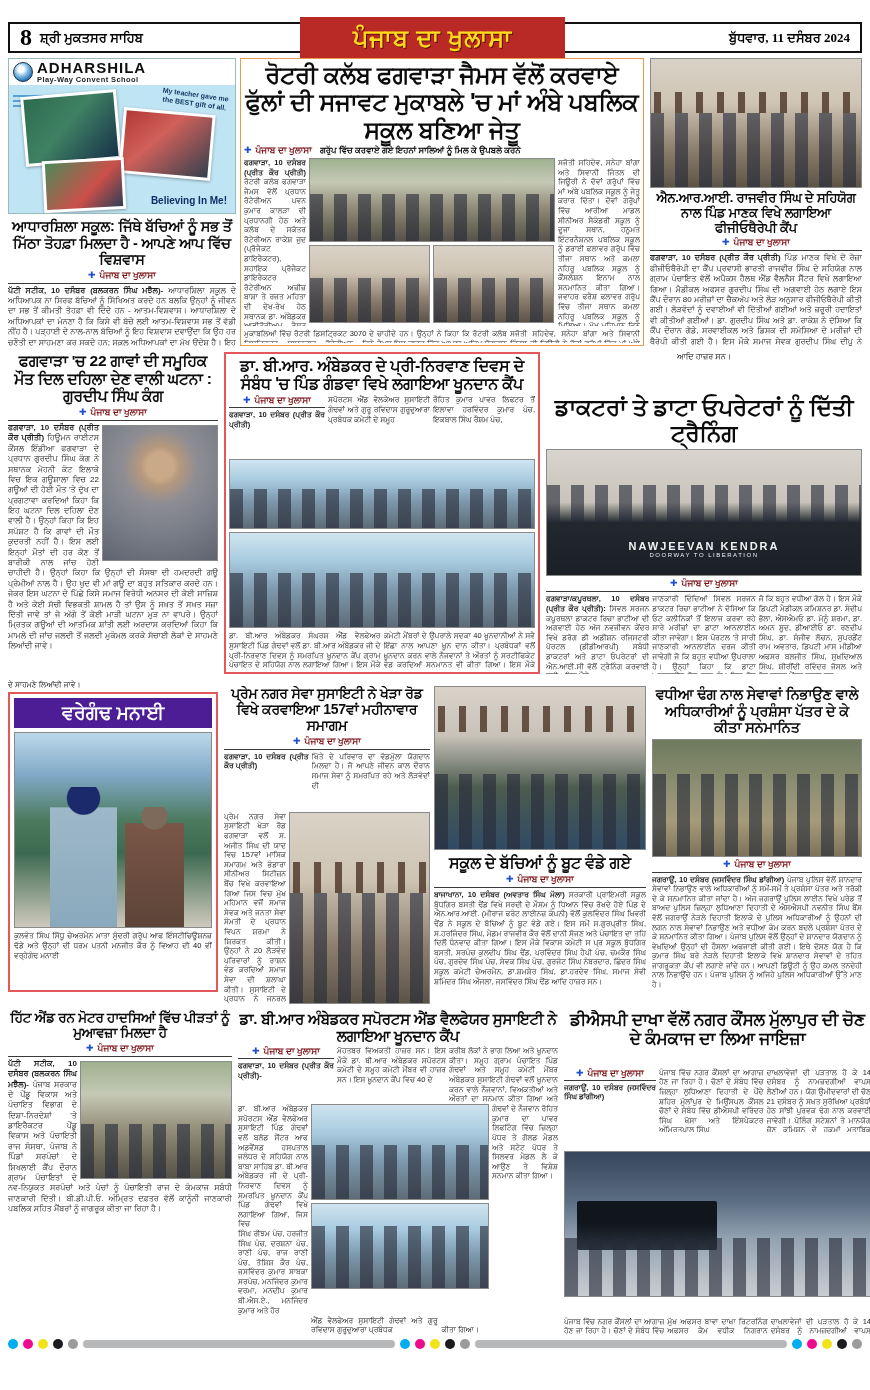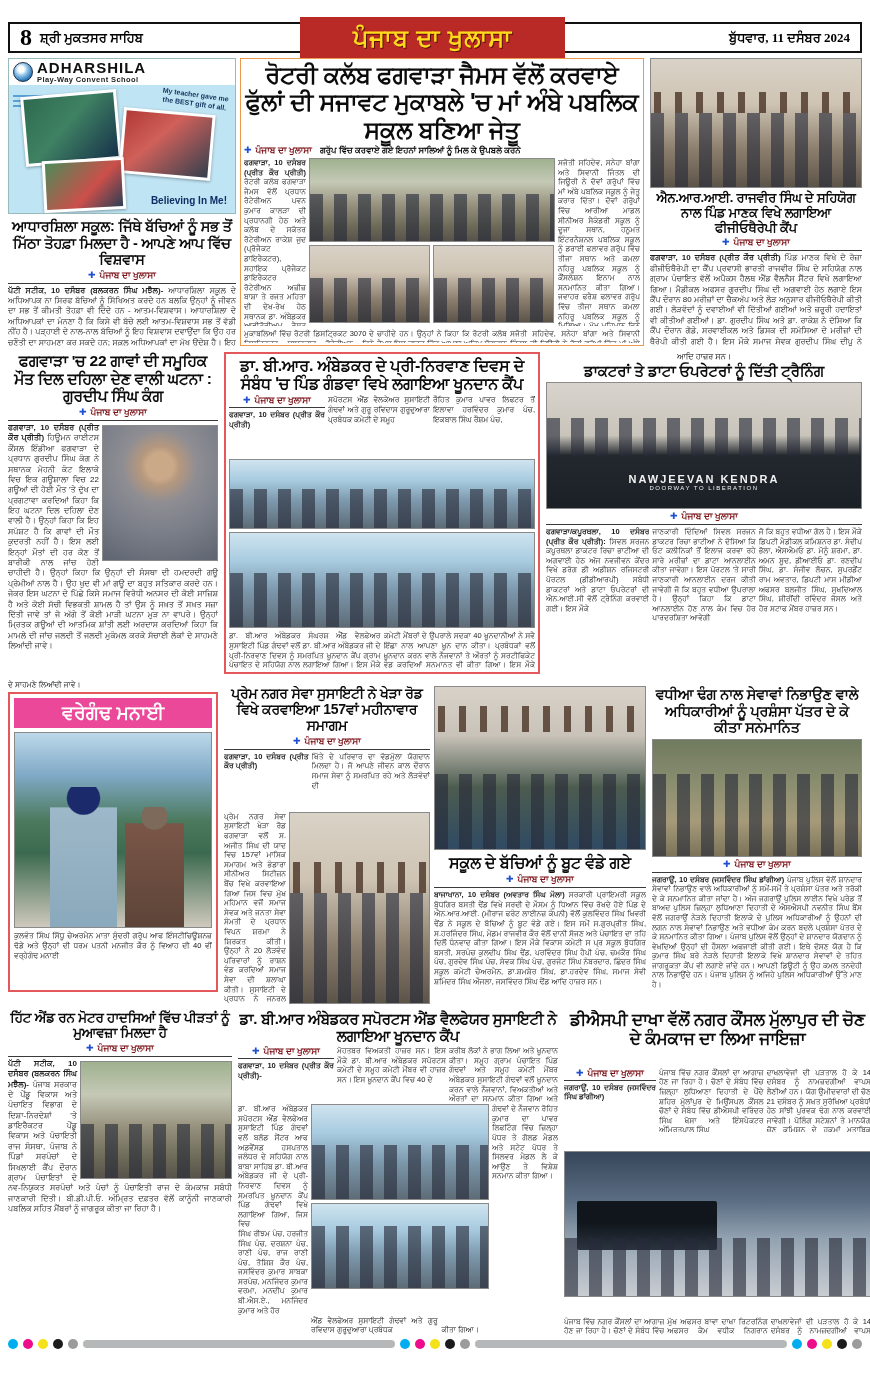--- a/index.html
+++ b/index.html
@@ -61,21 +61,21 @@
   .ad-name { font-size:15px; font-weight:800; letter-spacing:1px; color:#101010; line-height:1; }
   .ad-tag  { font-size:7.5px; font-weight:700; color:#222; letter-spacing:.4px; }
   .frame { position:absolute; background:#fff; padding:3px; box-shadow:0 1px 3px rgba(0,0,0,.35); }
   .frame .inner { width:100%; height:100%; }
   .quote1 { position:absolute; right:5px; top:32px; width:70px; font-size:7px; font-weight:700;
             color:#143a63; transform:rotate(8deg); text-align:center; line-height:1.25; }
   .quote2 { position:absolute; right:8px; bottom:6px; font-size:10px; font-weight:800; color:#0e2f66; text-align:center; line-height:1.2; }
   .wave { position:absolute; left:4px; top:36px; width:30px; height:14px;
           background:repeating-linear-gradient(180deg,#2e86c8 0 2px,transparent 2px 5px); opacity:.7; }
 
-  .blackbar { background:#ec4899; color:#fff; display:flex; align-items:center; justify-content:center; flex:none; }
+  .blackbar { background:#4c1d95; color:#fff; display:flex; align-items:center; justify-content:center; flex:none; }
 
   
   .regrow { display:flex; align-items:center; gap:5px; }
   .dot { width:10px; height:10px; border-radius:50%; flex:none; }
   .bar { height:8px; background:#b5b7b9; border-radius:5px; flex:1; }
   .row { display:flex; overflow:hidden; }
   .gap2 > * + * { margin-left:3px; }
 </style>
 </head>
 <body>
@@ -219,21 +219,21 @@
         <div class="ppl"></div>
       </div>
     <div class="row gap2" style="flex:1; margin-top:3px;">
       <div class="bd7" style="flex:1;"><span>ਡਾ. ਬੀ.ਆਰ ਅੰਬੇਡਕਰ ਸੰਘਰਸ਼ ਐਂਡ ਵੈਲਫੇਅਰ ਸੁਸਾਇਟੀ ਪਿੰਡ ਗੰਢਵਾਂ ਵਲੋਂ ਡਾ. ਬੀ.ਆਰ ਅੰਬੇਡਕਰ ਜੀ ਦੇ ਪ੍ਰੀ-ਨਿਰਵਾਣ ਦਿਵਸ ਨੂੰ ਸਮਰਪਿਤ ਖੂਨਦਾਨ ਕੈਂਪ ਗ੍ਰਾਮ ਪੰਚਾਇਤ ਦੇ ਸਹਿਯੋਗ ਨਾਲ ਲਗਾਇਆ ਗਿਆ। ਇਸ ਮੌਕੇ ਬਾਬਾ ਸਾਹਿਬ ਡਾ. ਅੰਬੇਡਕਰ ਜੀ ਦੀ ਤਸਵੀਰ 'ਤੇ ਫੁੱਲਮਾਲਾਵਾਂ ਭੇਟ ਕਰਕੇ ਨਿੱਘੀ ਸ਼ਰਧਾਂਜਲੀ ਦਿੱਤੀ ਗਈ ਅਤੇ ਉਪਰੰਤ ਕੈਂਪ ਦਾ ਰਸਮੀ ਉਦਘਾਟਨ ਕੀਤਾ ਗਿਆ। ਸਰਪੰਚ ਮਨਜੀਤ ਸਿੰਘ ਅਤੇ ਸਮੂਹ ਪੰਚਾਇਤ ਮੈਂਬਰਾਂ ਨੇ ਬਾਬਾ ਸਾਹਿਬ ਡਾ. ਅੰਬੇਡਕਰ ਦੇ ਜੀਵਨ ਅਤੇ ਸੰਘਰਸ਼ 'ਤੇ ਚਾਨਣਾ ਪਾਇਆ।</span></div>
       <div class="bd7" style="flex:1;"><span>ਕਮੇਟੀ ਮੈਂਬਰਾਂ ਦੇ ਉਪਰਾਲੇ ਸਦਕਾ 40 ਖੂਨਦਾਨੀਆਂ ਨੇ ਸਵੈ ਇੱਛਾ ਨਾਲ ਆਪਣਾ ਖੂਨ ਦਾਨ ਕੀਤਾ। ਪ੍ਰਬੰਧਕਾਂ ਵਲੋਂ ਖੂਨਦਾਨ ਕਰਨ ਵਾਲੇ ਨੌਜਵਾਨਾਂ ਤੇ ਔਰਤਾਂ ਨੂੰ ਸਰਟੀਫਿਕੇਟ ਵੰਡ ਕਰਦਿਆਂ ਸਨਮਾਨਤ ਵੀ ਕੀਤਾ ਗਿਆ। ਇਸ ਮੌਕੇ ਹਰਜੀਤ ਸਿੰਘ ਪੰਚ, ਦਰਸ਼ਨਾ ਪੰਚ, ਰਾਣੀ ਪੰਚ, ਰਾਜ ਰਾਣੀ ਪੰਚ, ਤੋਸ਼ਿਸ਼ ਕੌਰ ਪੰਚ, ਜਸਵਿੰਦਰ ਕੁਮਾਰ ਸਾਬਕਾ ਸਰਪੰਚ, ਮਨਜਿੰਦਰ ਕੁਮਾਰ ਵਰਮਾ, ਮਨਦੀਪ ਕੁਮਾਰ ਬੀ.ਐਸ.ਏ., ਮਨਜਿੰਦਰ ਕੁਮਾਰ ਆਦਿ ਹਾਜ਼ਰ ਸਨ।</span></div>
     </div>
   </div>
 
   <div class="abs col" style="left:546px; top:352px; width:316px; height:322px;">
     <div style="font-size:8px; text-align:center; flex:none;">ਆਦਿ ਹਾਜ਼ਰ ਸਨ।</div>
-    <div class="hl" style="font-size:15px;">ਡਾਕਟਰਾਂ ਤੇ ਡਾਟਾ ਓਪਰੇਟਰਾਂ ਨੂੰ ਦਿੱਤੀ ਟ੍ਰੈਨਿੰਗ</div>
+    <div class="hl" style="font-size:23px;margin-top:32px;">ਡਾਕਟਰਾਂ ਤੇ ਡਾਟਾ ਓਪਰੇਟਰਾਂ ਨੂੰ ਦਿੱਤੀ ਟ੍ਰੈਨਿੰਗ</div>
     <div class="photo p-desk" style="height:127px; width:100%; margin-top:3px;">
       <div class="ppl" style="bottom:42%; height:30%;"></div>
       <div class="desk-sign">
         <div class="l1">NAWJEEVAN KENDRA</div>
         <div class="l2">DOORWAY TO LIBERATION</div>
       </div>
     </div>
     <div class="by">
       <span class="ic">✚</span>
       <span class="tx">ਪੰਜਾਬ ਦਾ ਖੁਲਾਸਾ</span>

